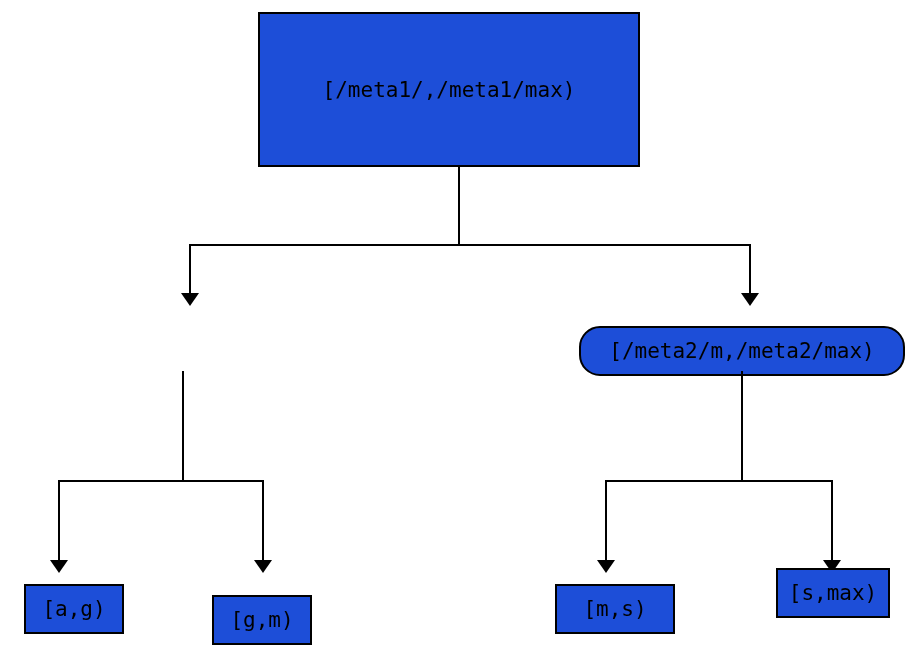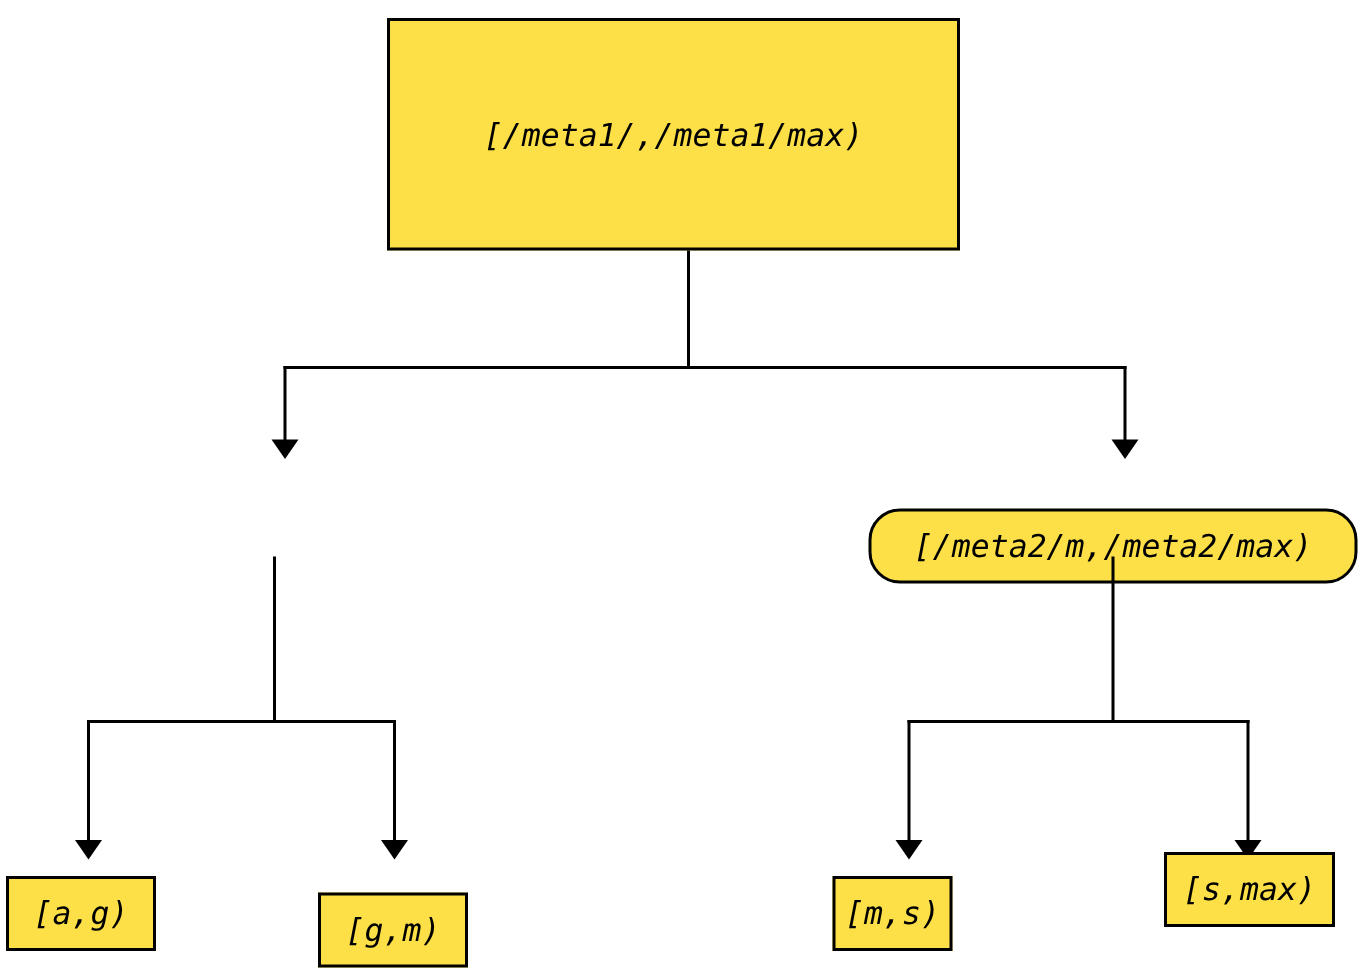--- a/index.html
+++ b/index.html
@@ -12,26 +12,25 @@
     width: 912px;
     height: 652px;
     background: #ffffff;
     overflow: hidden;
     font-family: "DejaVu Sans Mono", "Liberation Mono", monospace;
   }
   .node {
     position: absolute;
     box-sizing: border-box;
     border: 2px solid #000000;
-    background: #fde047;
+    background: #1d4ed8;
     display: flex;
     align-items: center;
     justify-content: center;
     color: #000000;
-    font-style: italic;
   }
   .node-label {
     font-family: "DejaVu Sans Mono", "Liberation Mono", monospace;
     color: #000000;
     white-space: pre;
     letter-spacing: 0px;
   }
   .root-node .node-label   { font-size: 21px; }
   .mid-node .node-label    { font-size: 21px; }
   .leaf-node .node-label   { font-size: 21px; }
@@ -65,47 +64,47 @@
   </div>
 
   <div class="edge-v" style="left:458px; top:167px; height:79px;"></div>
   <div class="edge-h" style="left:189px; top:244px; width:562px;"></div>
   <div class="edge-v" style="left:189px; top:244px; height:52px;"></div>
   <div class="edge-v" style="left:749px; top:244px; height:52px;"></div>
   <div class="arrow-head" style="left:181px; top:293px;"></div>
   <div class="arrow-head" style="left:741px; top:293px;"></div>
 
 
-  <div class="node mid-node" style="left:579px; top:339px; width:326px; height:50px;border-radius:21px;">
+  <div class="node mid-node" style="left:579px; top:326px; width:326px; height:50px;border-radius:21px;">
     <span class="node-label">[/meta2/m,/meta2/max)</span>
   </div>
 
   <div class="edge-v" style="left:182px; top:371px; height:111px;"></div>
   <div class="edge-h" style="left:58px; top:480px; width:206px;"></div>
   <div class="edge-v" style="left:58px; top:480px; height:82px;"></div>
   <div class="edge-v" style="left:262px; top:480px; height:82px;"></div>
   <div class="arrow-head" style="left:50px; top:560px;"></div>
   <div class="arrow-head" style="left:254px; top:560px;"></div>
 
   <div class="edge-v" style="left:741px; top:371px; height:111px;"></div>
   <div class="edge-h" style="left:605px; top:480px; width:228px;"></div>
   <div class="edge-v" style="left:605px; top:480px; height:82px;"></div>
   <div class="edge-v" style="left:831px; top:480px; height:82px;"></div>
   <div class="arrow-head" style="left:597px; top:560px;"></div>
   <div class="arrow-head" style="left:823px; top:560px;"></div>
 
-  <div class="node leaf-node" style="left:4px; top:584px; width:100px; height:50px;">
+  <div class="node leaf-node" style="left:24px; top:584px; width:100px; height:50px;">
     <span class="node-label">[a,g)</span>
   </div>
 
   <div class="node leaf-node" style="left:212px; top:584px; width:100px; height:50px;margin-top:11px;">
     <span class="node-label">[g,m)</span>
   </div>
 
-  <div class="node leaf-node" style="left:555px; top:584px; width:80px; height:50px;">
+  <div class="node leaf-node" style="left:555px; top:584px; width:120px; height:50px;">
     <span class="node-label">[m,s)</span>
   </div>
 
   <div class="node leaf-node" style="left:776px; top:568px; width:114px; height:50px;">
     <span class="node-label">[s,max)</span>
   </div>
 
 </div>
 
 </body></html>

